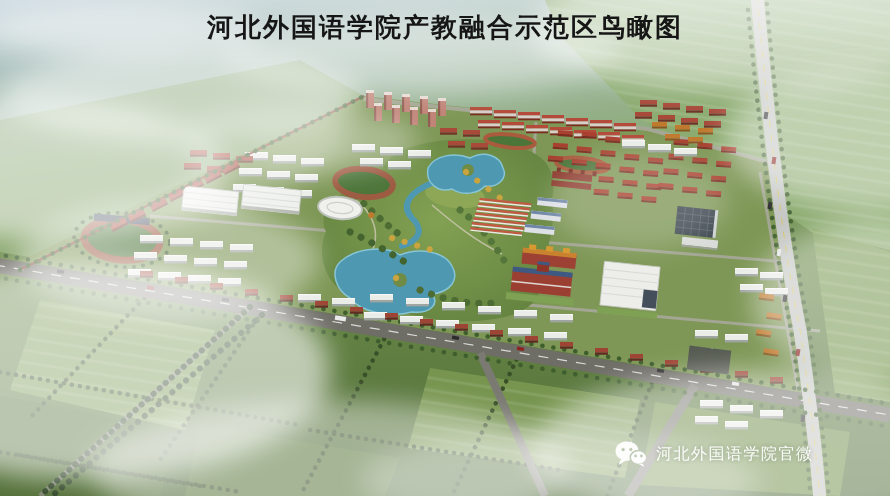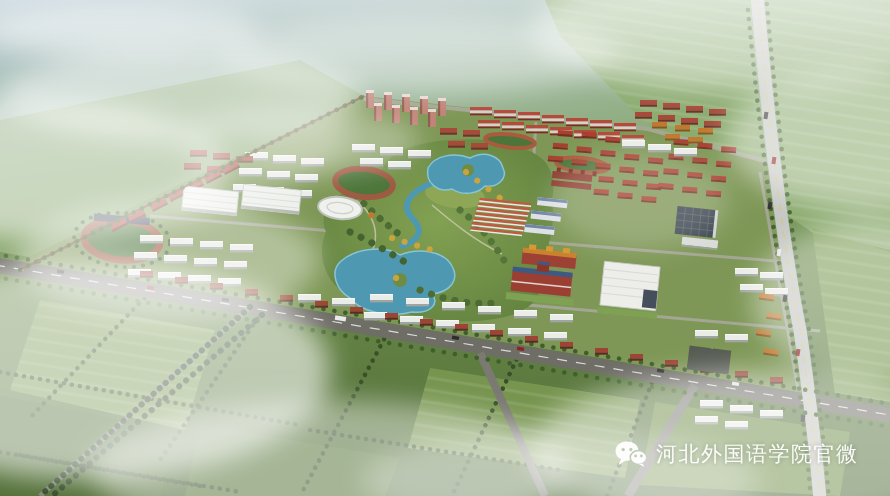--- a/index.html
+++ b/index.html
@@ -2,21 +2,21 @@
 <html><head>
 <meta charset="utf-8">
 <style>
   html,body{margin:0;padding:0;background:#222;}
   #stage{position:relative;width:890px;height:496px;overflow:hidden;
          font-family:"Liberation Sans","DejaVu Sans",sans-serif;}
   #scene{position:absolute;left:0;top:0;}
   .title{position:absolute;top:10px;left:0;right:0;text-align:center;
          font-weight:bold;font-size:26px;letter-spacing:2px;color:#161616;}
   .watermark{position:absolute;left:614px;top:440px;display:flex;align-items:center;gap:8px;
-             color:#ffffff;opacity:.95;font-size:21px;letter-spacing:1.5px;
+             color:#ffffff;opacity:.95;font-size:16px;letter-spacing:1.5px;
              text-shadow:0 0 5px rgba(40,60,40,.35);}
   .tdots{fill:none;stroke-linecap:round;}
   .street{stroke:#a9a99d;stroke-width:3;fill:none;opacity:.85;}
   .ridge{stroke:#d9dbd5;stroke-width:1.1;}
 </style>
 </head>
 <body>
 
 <div id="stage">
 
@@ -512,20 +512,21 @@
     <ellipse cx="760" cy="450" rx="230" ry="80" opacity="0.5"></ellipse>
     <ellipse cx="560" cy="480" rx="200" ry="50" opacity="0.3"></ellipse>
     <ellipse cx="640" cy="200" rx="90" ry="50" opacity="0.22"></ellipse>
     <ellipse cx="120" cy="30" rx="140" ry="26" opacity="0.5"></ellipse>
     <ellipse cx="300" cy="140" rx="120" ry="35" opacity="0.35"></ellipse>
     <ellipse cx="260" cy="170" rx="100" ry="30" opacity="0.3" transform="rotate(-25 260 170)"></ellipse>
   </g>
   <rect width="890" height="70" fill="url(#topFade)" opacity="0.45"></rect>
 </svg>
 
+<div class="title">河北外国语学院产教融合示范区鸟瞰图</div>
 
 <div class="watermark">
   <svg width="34" height="28" viewBox="0 0 34 28">
     <defs>
       <mask id="wcm">
         <rect width="34" height="28" fill="black"></rect>
         <ellipse cx="13" cy="11" rx="11.5" ry="9.8" fill="white"></ellipse>
         <path d="M7,19 L4.5,25 L12.5,20 Z" fill="white"></path>
         <ellipse cx="24.5" cy="17.5" rx="8.3" ry="7" fill="white" stroke="black" stroke-width="1.6"></ellipse>
         <path d="M28.5,23.5 L30.5,27 L24.5,24 Z" fill="white"></path>

